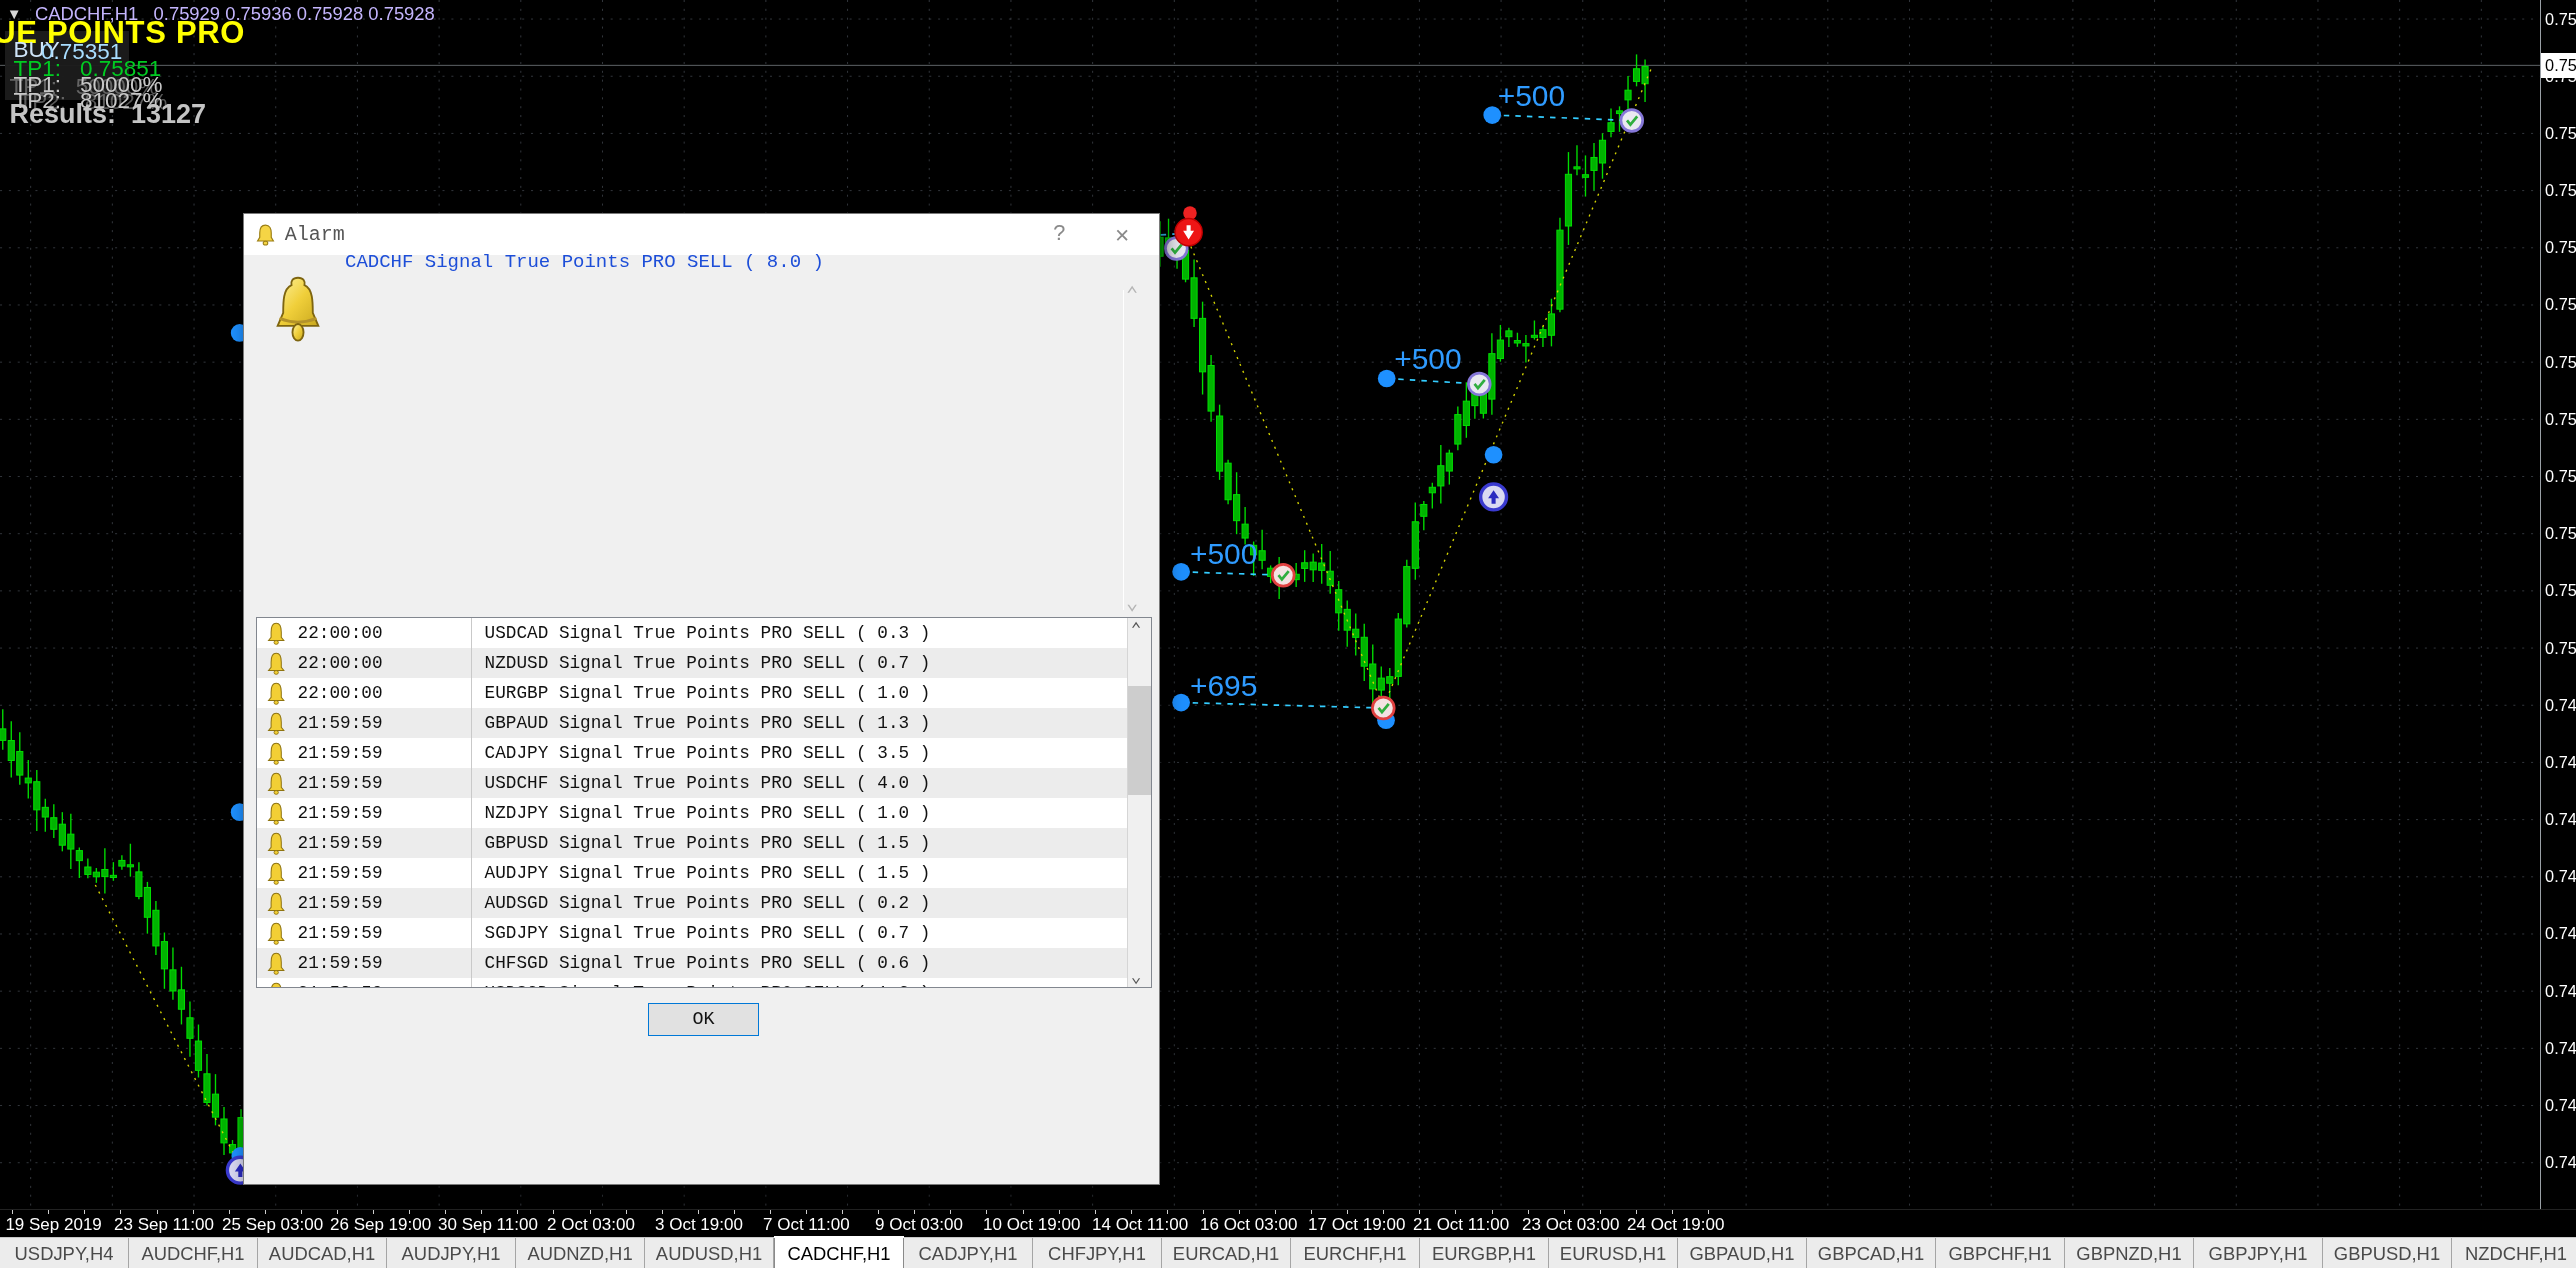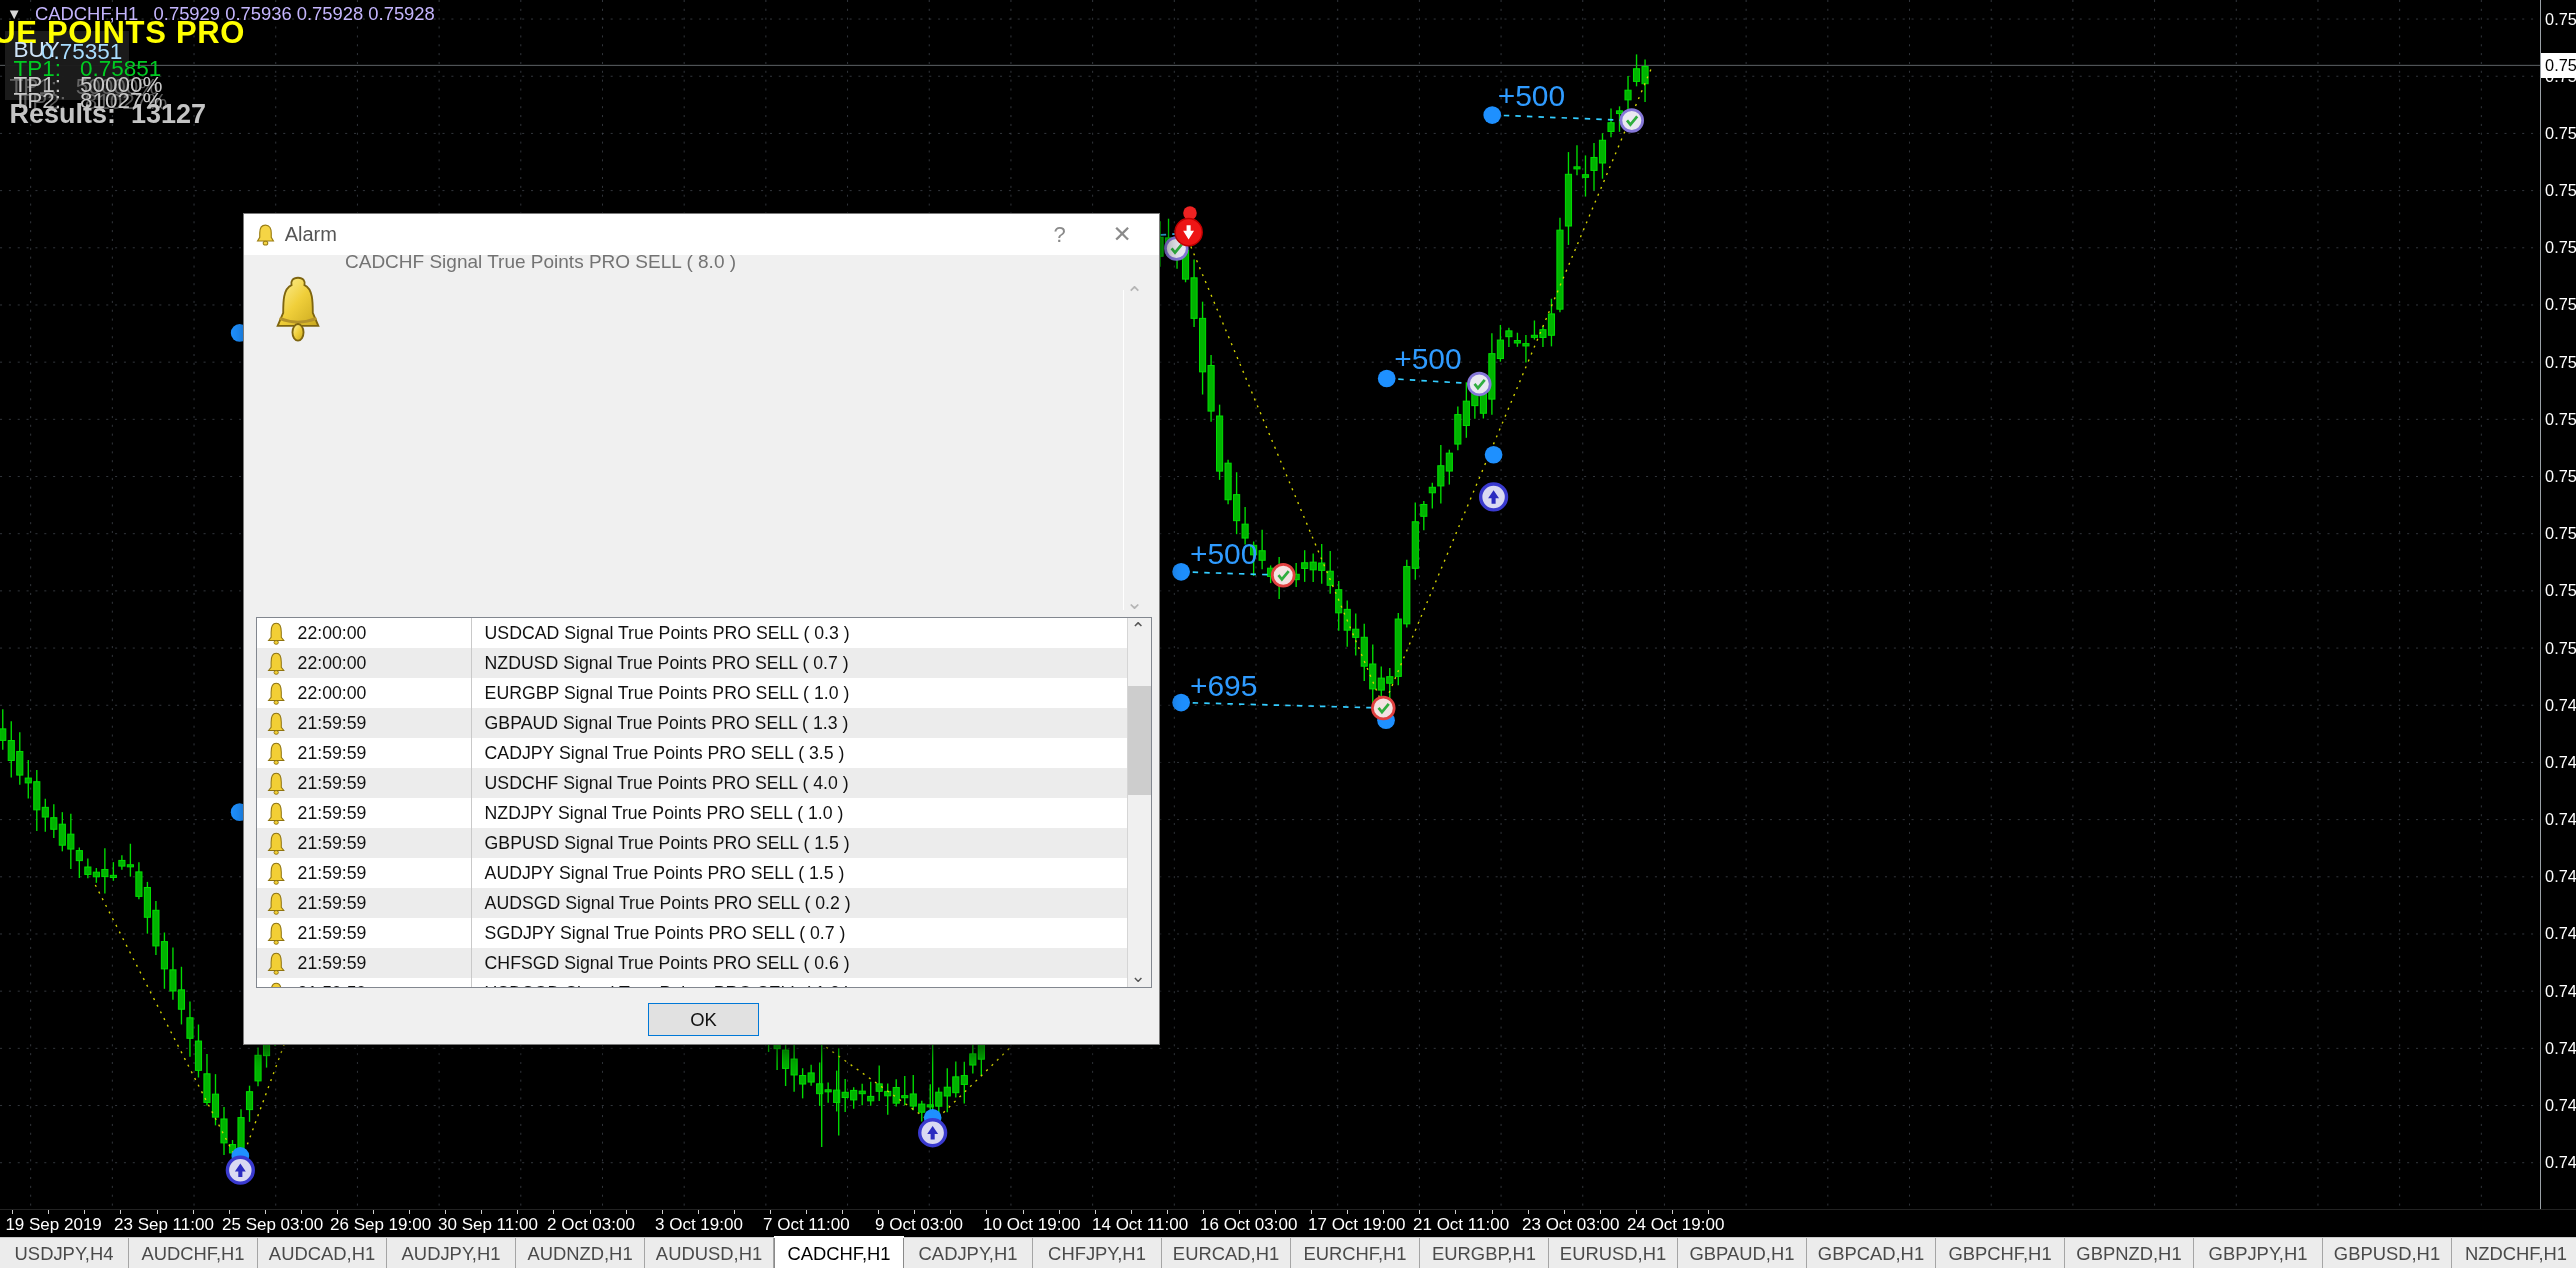--- a/index.html
+++ b/index.html
@@ -24,29 +24,29 @@
   .da-tick{position:absolute;top:0;width:0.7px;height:4.1px;background:#cfcfcf;}
   
   #tab-bar{position:absolute;left:0;top:1237px;width:2576px;height:32px;background:#ececec;z-index:5;
            display:flex;align-items:stretch;border-top:0.7px solid #c8c8c8;}
   .tab{flex:0 0 auto;width:128px;display:flex;align-items:center;justify-content:center;
        color:#4a4a4a;font-size:18.4px;border-right:0.7px solid #a5a5a5;background:#ececec;white-space:nowrap;overflow:hidden;}
   .tab.active{background:#ffffff;color:#000;border-right:0.7px solid #8a8a8a;border-left:0.7px solid #8a8a8a;
               box-shadow:0 -2px 0 #fff;}
   .tab-scroll{position:absolute;right:2.7px;top:0;height:32px;display:flex;align-items:center;color:#333;font-size:16.3px;}
   
-  #alarm-dialog{position:absolute;left:243px;top:213px;width:917px;height:832px;background:#f0f0f0;
-                border:0.7px solid #7a7a7a;box-shadow:5.4px 8.2px 17.7px rgba(0,0,0,.55);z-index:10;box-sizing:border-box;}
+  #alarm-dialog{position:absolute;left:243px;top:213px;width:917px;height:972px;background:#f0f0f0;
+                border:0.7px solid #7a7a7a;box-shadow:5.4px 8.2px 17.7px rgba(0,0,0,.55);z-index:10;box-sizing:border-box;font-family:Liberation Mono, monospace;}
   #dlg-titlebar{position:absolute;left:0;top:0;width:100%;height:41px;background:#ffffff;display:flex;align-items:center;}
   #dlg-title{color:#555;font-size:20px;margin-left:8.2px;}
   .dlg-btn{position:absolute;top:0;width:49px;height:41px;display:flex;align-items:center;justify-content:center;
            color:#8a8a8a;font-size:22px;}
   #dlg-help{right:75px;}
   #dlg-close{right:12.3px;font-size:23px;}
-  #dlg-message{position:absolute;left:101px;top:37px;color:#737373;font-size:19px;white-space:nowrap;}
+  #dlg-message{position:absolute;left:101px;top:37px;color:#1d4ed8;font-size:19px;white-space:nowrap;}
   .msg-scroll-line{position:absolute;left:879px;top:76px;width:0.7px;height:320px;background:#fff;}
   .msg-chev{position:absolute;left:882px;color:#b5b5b5;font-size:20.4px;}
   #alarm-list{position:absolute;left:11.6px;top:403px;width:896px;height:371px;background:#fff;
               border:0.7px solid #82878f;box-sizing:border-box;overflow:hidden;}
   .row{position:relative;height:30px;display:flex;align-items:center;font-size:17.7px;color:#111;}
   .row:nth-child(even){background:#ececec;}
   .row .r-time{position:absolute;left:41px;text-align:right;}
   .row .r-sep{position:absolute;left:214px;top:0;width:0.7px;height:100%;background:#c9c9c9;}
   .row .r-msg{position:absolute;left:228px;white-space:nowrap;}
   #list-scrollbar{position:absolute;right:0;top:0;width:22.5px;height:370px;background:#f0f0f0;border-left:0.7px solid #d5d5d5;}

